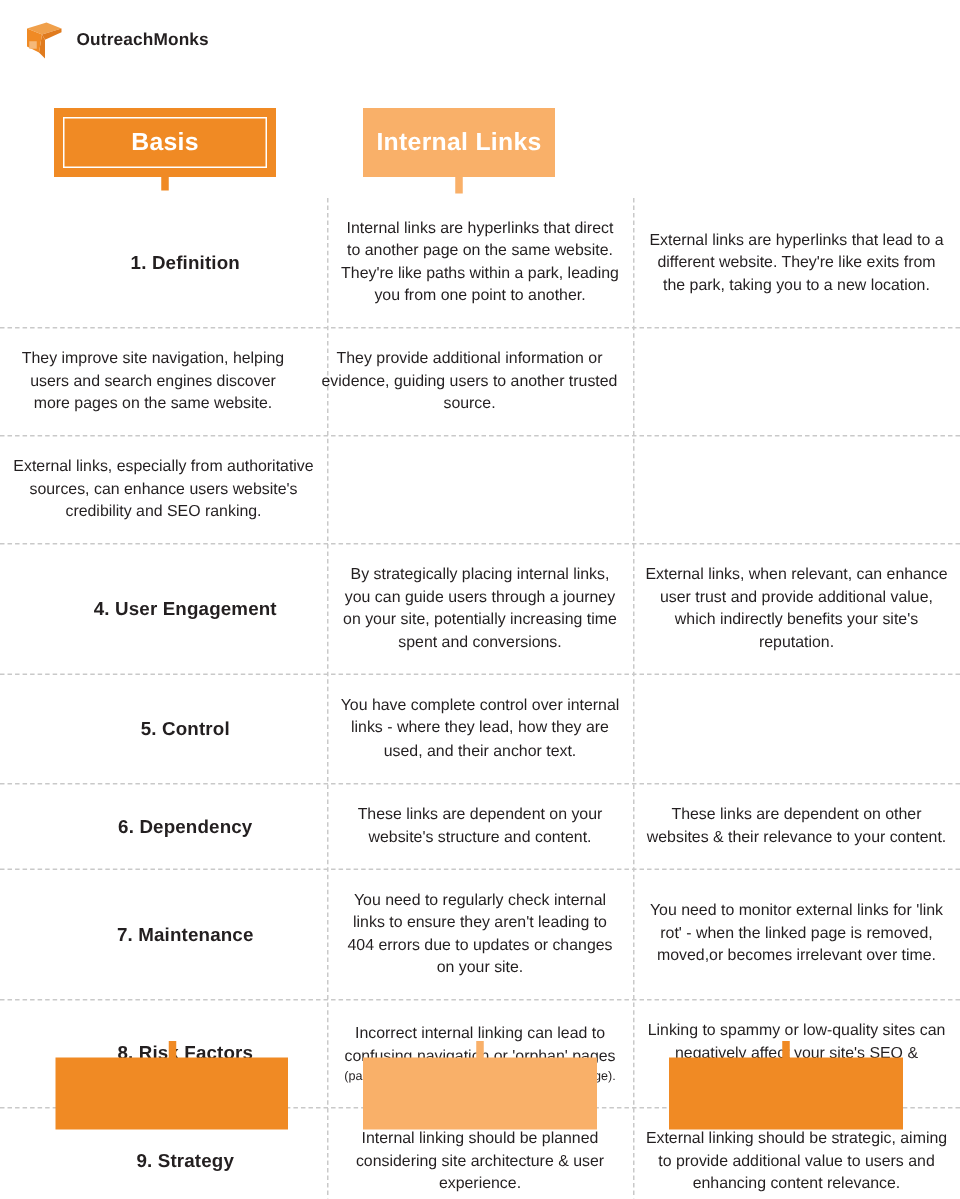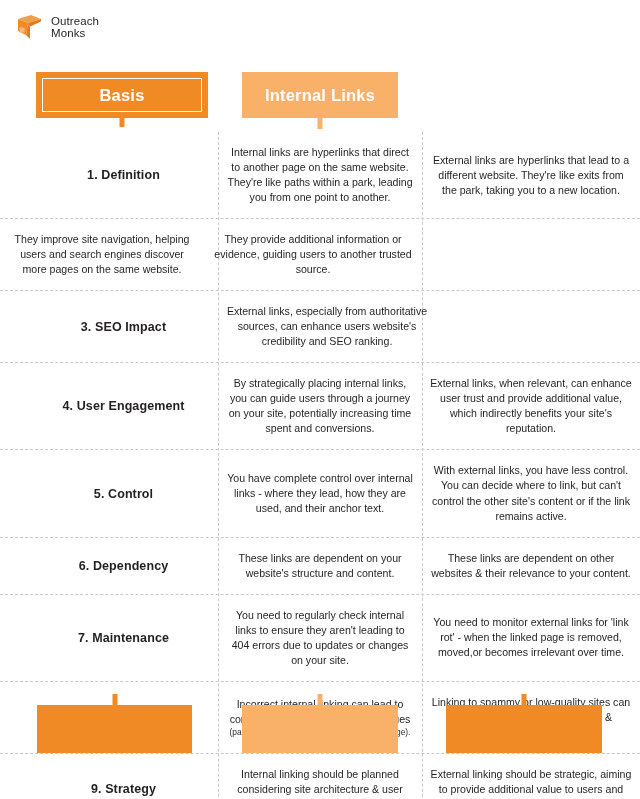--- a/index.html
+++ b/index.html
@@ -12,22 +12,22 @@
     position:relative;
   }
 
   
   .logo-wrap{
     position:absolute;left:14px;top:12px;
     display:flex;align-items:center;gap:7px;
   }
   .logo-mark{width:30px;height:30px;position:relative;flex:0 0 auto;}
   .logo-text{
-    display:flex;flex-direction:column;justify-content:center;
-    line-height:1.05;font-weight:normal;font-size:11.5px;color:#231f20;
+    display:flex;justify-content:center;
+    line-height:1.05;font-weight:bold;font-size:11.5px;color:#231f20;
     letter-spacing:.1px;
   }
 
   
   .header-row{
     position:absolute;left:0;top:68px;width:640px;height:58px;
   }
   .hcard{
     position:absolute;top:4px;height:46px;
     display:flex;align-items:center;justify-content:center;
@@ -43,22 +43,22 @@
     border:1.6px solid #ffffff;pointer-events:none;
   }
   .hcard.light{background:#F9B069;}
   .hcard .stem{
     position:absolute;left:50%;transform:translateX(-50%);
     bottom:-11px;width:5px;height:12px;
   }
   .hcard.solid .stem{background:#F08A24;}
   .hcard.light .stem{background:#F9B069;}
 
-  #hcard-basis{left:36px;width:172px;}
-  #hcard-internal{left:242px;width:156px;}
+  #hcard-basis{left:36px;width:148px;}
+  #hcard-internal{left:242px;width:128px;}
   #hcard-external{left:446px;width:156px;}
 
   
   .table{
     position:absolute;left:0;top:132px;width:640px;
   }
   .vline{
     position:absolute;top:0;width:0;
     border-left:1px dashed #c9c9c9;
   }
@@ -163,23 +163,20 @@
   <div class="row">
     <div class="cell cell-internal">
         <span class="body-text">They improve site navigation, helping users and search engines discover more pages on the same website.</span>
       </div>
     <div class="cell cell-external">
         <span class="body-text">They provide additional information or evidence, guiding users to another trusted source.</span>
       </div>
   </div>
 
   <div class="row">
-    <div class="cell cell-basis">
-        <span class="basis-label">3. SEO Impact</span>
-      </div>
     <div class="cell cell-external">
         <span class="body-text">External links, especially from authoritative sources, can enhance users website's credibility and SEO ranking.</span>
       </div>
   </div>
 
   <div class="row">
     <div class="cell cell-basis">
         <span class="basis-label">4. User Engagement</span>
       </div>
     <div class="cell cell-internal">
@@ -189,23 +186,20 @@
         <span class="body-text">External links, when relevant, can enhance user trust and provide additional value, which indirectly benefits your site's reputation.</span>
       </div>
   </div>
 
   <div class="row">
     <div class="cell cell-basis">
         <span class="basis-label">5. Control</span>
       </div>
     <div class="cell cell-internal">
         <span class="body-text">You have complete control over internal links - where they lead, how they are used, and their anchor text.</span>
-      </div>
-    <div class="cell cell-external">
-        <span class="body-text">With external links, you have less control. You can decide where to link, but can't control the other site's content or if the link remains active.</span>
       </div>
   </div>
 
   <div class="row">
     <div class="cell cell-basis">
         <span class="basis-label">6. Dependency</span>
       </div>
     <div class="cell cell-internal">
         <span class="body-text">These links are dependent on your website's structure and content.</span>
       </div>

